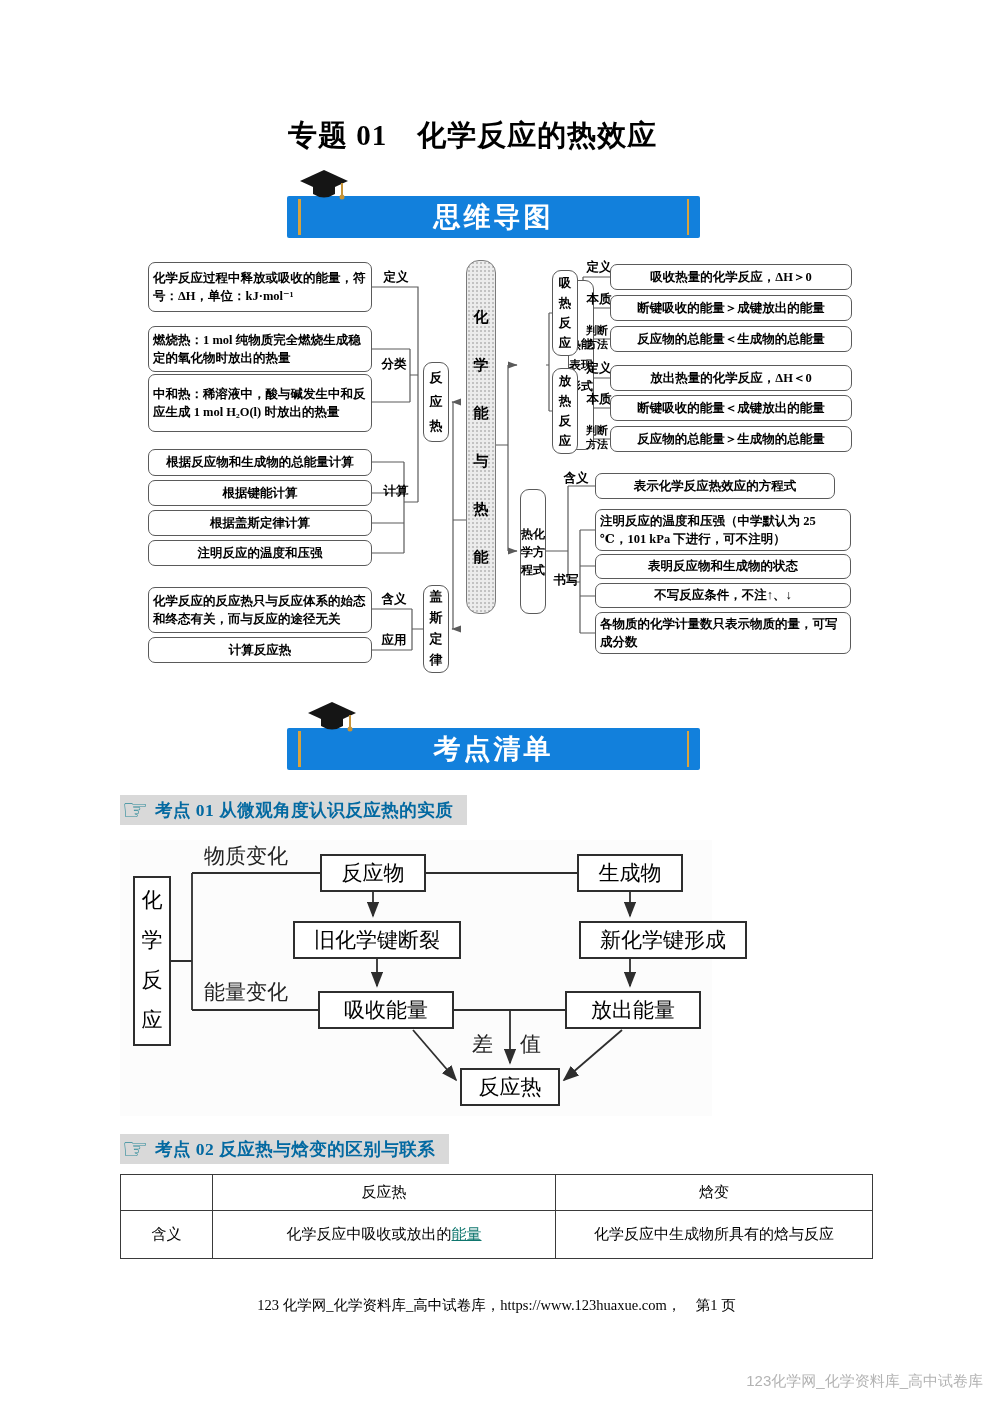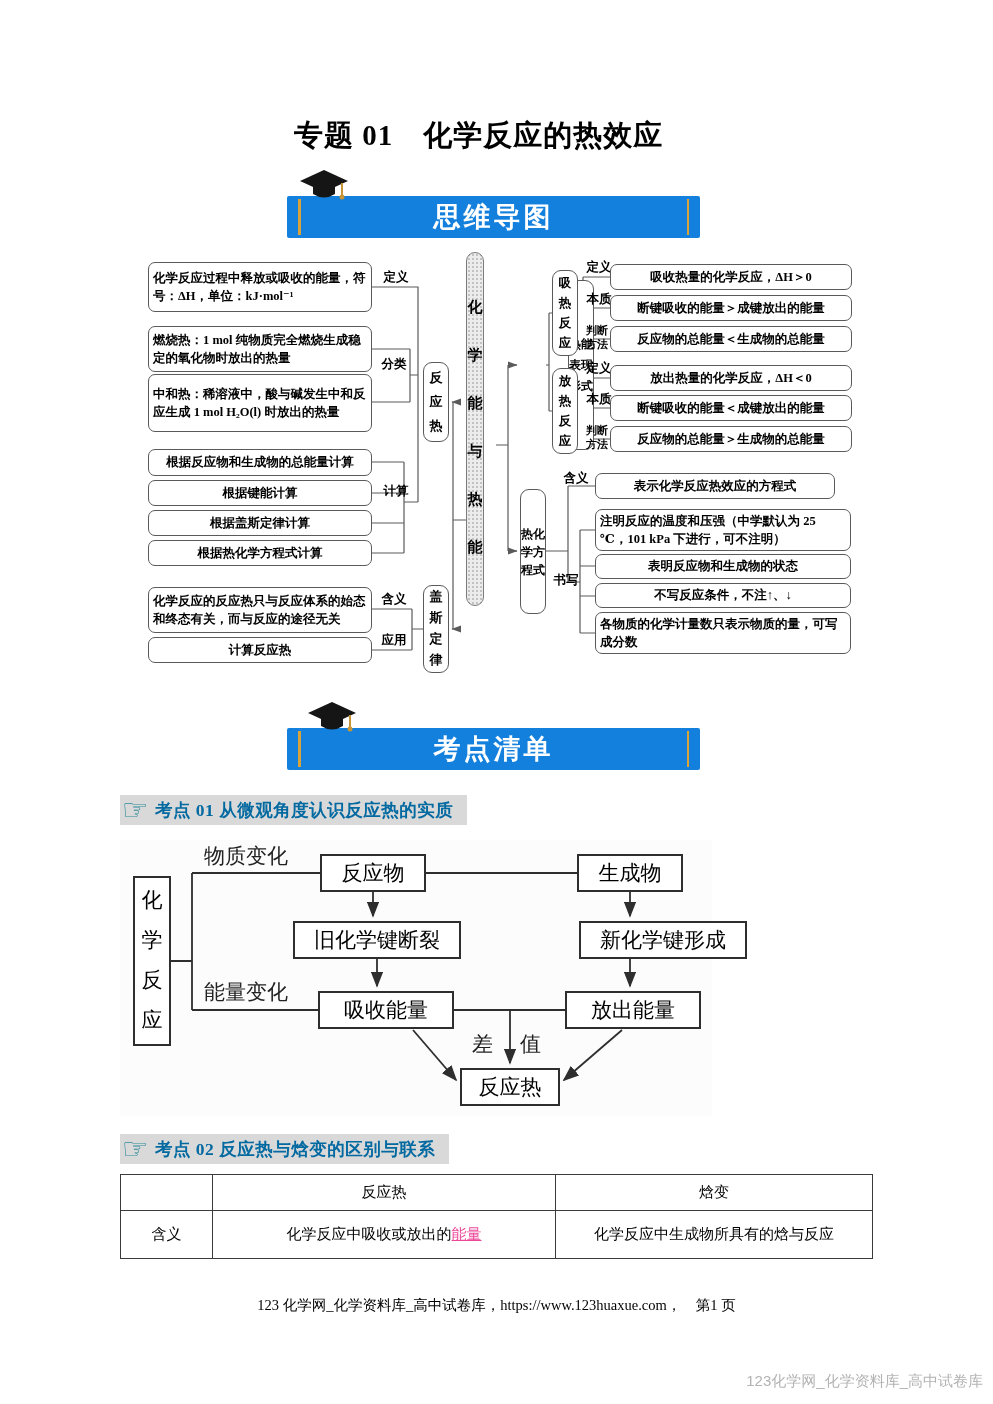--- a/index.html
+++ b/index.html
@@ -3,21 +3,21 @@
 <meta charset="utf-8">
 <style>
   html,body{margin:0;padding:0;}
   body{
     width:993px;height:1404px;position:relative;background:#ffffff;
     font-family:"Liberation Serif","DejaVu Serif",serif;color:#000;overflow:hidden;
   }
   .abs{position:absolute;}
 
   
-  .doc-title{left:14px;top:116px;width:929px;text-align:center;font-size:29px;font-weight:bold;letter-spacing:1px;}
+  .doc-title{left:8px;top:116px;width:929px;text-align:center;font-size:29px;font-weight:bold;letter-spacing:1px;}
 
   
   .banner{left:287px;width:413px;height:42px;background:#1280dc;display:flex;align-items:center;justify-content:center;border-radius:2px;}
   .banner .stripe{position:absolute;top:3px;bottom:3px;width:2.5px;background:#d9a33c;}
   .banner .stripe.l{left:11px;}
   .banner .stripe.r{right:11px;}
   .banner-text{color:#fff;font-weight:bold;font-size:27px;letter-spacing:3px;font-family:"Liberation Sans","DejaVu Sans",sans-serif;}
   .cap{z-index:3;}
 
   
@@ -51,21 +51,21 @@
   .flowchart{left:120px;top:840px;width:592px;height:276px;background:#fcfcfc;}
   .fc-box{position:absolute;border:2px solid #2e2e2e;background:#fff;display:flex;align-items:center;justify-content:center;
     text-align:center;font-size:21px;box-sizing:border-box;padding:0 2px;}
   .fc-root{word-break:break-all;line-height:1.9;font-size:21px;}
   .fc-label{position:absolute;font-size:21px;color:#222;}
 
   
   .cmp-table{left:120px;top:1174px;}
   table.cmp{border-collapse:collapse;width:752px;table-layout:fixed;}
   table.cmp td,table.cmp th{border:1px solid #3a3a3a;font-size:15px;font-weight:normal;text-align:center;padding:2px;}
-  .hl-red{color:#ec4899;text-decoration:underline;}
+  .hl-red{color:#0f766e;text-decoration:underline;}
 
   
   .footer{left:0;top:1296px;width:993px;text-align:center;font-size:14.5px;}
   .watermark{right:10px;top:1372px;font-size:15px;color:#b3b3b3;font-family:"Liberation Sans","DejaVu Sans",sans-serif;}
 </style>
 </head>
 <body>
 
 <div class="abs doc-title">专题 01　化学反应的热效应</div>
 
@@ -117,34 +117,34 @@
       <path d="M418 299 H440 M440 234 V330 M440 234 H467 M440 330 H452 M452 278 V381 M452 278 H467 M452 314 H467 M452 344 H467 M452 381 H467"></path>
     </g>
   </svg>
 
   <div class="mm-box ta-l" style="left:20px;top:10px;width:224px;height:50px;">化学反应过程中释放或吸收的能量，符号：ΔH，单位：kJ·mol⁻¹</div>
   <div class="mm-box ta-l" style="left:20px;top:74px;width:224px;height:46px;">燃烧热：1 mol 纯物质完全燃烧生成稳定的氧化物时放出的热量</div>
   <div class="mm-box ta-l" style="left:20px;top:122px;width:224px;height:58px;">中和热：稀溶液中，酸与碱发生中和反应生成 1 mol H₂O(l) 时放出的热量</div>
   <div class="mm-box" style="left:20px;top:197px;width:224px;height:27px;">根据反应物和生成物的总能量计算</div>
   <div class="mm-box" style="left:20px;top:228px;width:224px;height:26px;">根据键能计算</div>
   <div class="mm-box" style="left:20px;top:258px;width:224px;height:26px;">根据盖斯定律计算</div>
-  <div class="mm-box" style="left:20px;top:288px;width:224px;height:26px;">根据热化学方程式计算</div>
+  <div class="mm-box" style="left:20px;top:288px;width:224px;height:26px;">注明反应的温度和压强</div>
   <div class="mm-box ta-l" style="left:20px;top:335px;width:224px;height:46px;">化学反应的反应热只与反应体系的始态和终态有关，而与反应的途径无关</div>
   <div class="mm-box" style="left:20px;top:385px;width:224px;height:26px;">计算反应热</div>
 
   <div class="mm-label" style="left:248px;top:18px;width:40px;">定义</div>
   <div class="mm-label" style="left:246px;top:105px;width:40px;">分类</div>
   <div class="mm-label" style="left:248px;top:232px;width:40px;">计算</div>
   <div class="mm-label" style="left:246px;top:340px;width:40px;">含义</div>
   <div class="mm-label" style="left:246px;top:381px;width:40px;">应用</div>
 
   <div class="mm-node lh-a" style="left:295px;top:110px;width:26px;height:80px;">反应热</div>
   <div class="mm-node lh-b" style="left:295px;top:333px;width:26px;height:88px;">盖斯定律</div>
 
-  <div class="mm-pill lh-pill" style="left:338px;top:0;width:18px;height:354px;font-family:Liberation Mono, monospace;">化学能与热能</div>
+  <div class="mm-pill lh-pill" style="left:338px;top:8px;width:30px;height:354px;">化学能与热能</div>
 
   <div class="mm-node lh-c" style="left:392px;top:28px;width:26px;height:170px;font-size:12px;">热能表现形式</div>
   <div class="mm-node lh-b" style="left:424px;top:18px;width:26px;height:86px;font-size:12.5px;">吸热反应</div>
   <div class="mm-node lh-b" style="left:424px;top:116px;width:26px;height:86px;font-size:12.5px;">放热反应</div>
   <div class="mm-node lh-d" style="left:392px;top:237px;width:26px;height:125px;font-size:12px;">热化学方程式</div>
 
   <div class="mm-label" style="left:454px;top:8px;width:34px;">定义</div>
   <div class="mm-label" style="left:454px;top:40px;width:34px;">本质</div>
   <div class="mm-label two" style="left:456px;top:72px;width:26px;">判断方法</div>
   <div class="mm-box" style="left:482px;top:12px;width:242px;height:26px;">吸收热量的化学反应，ΔH＞0</div>

